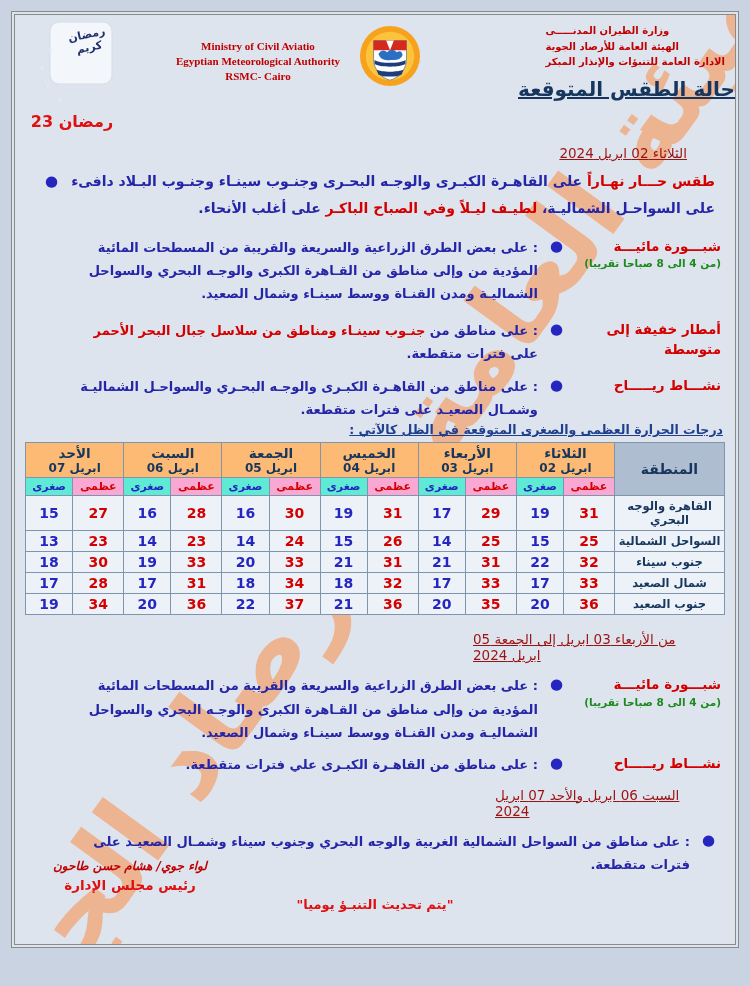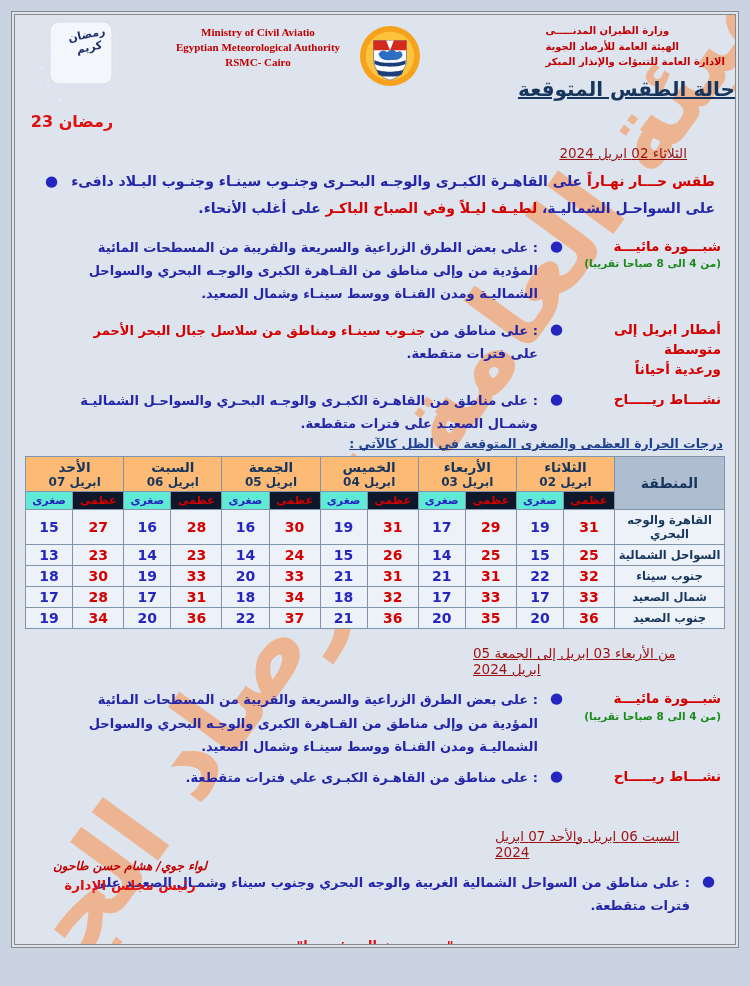--- a/index.html
+++ b/index.html
@@ -9,21 +9,21 @@
            background:#dde4ee; border:1px solid #8a8a8a;
            box-shadow:0 0 0 2px #dde4ee, 0 0 0 3px #8a8a8a; overflow:hidden; }
   .watermark { position:absolute; top:52%; left:50%;
            transform:translate(-50%,-50%) rotate(-54deg);
            font-size:108px; font-weight:bold; white-space:nowrap;
            color:#f2a97c; opacity:.8; z-index:0; letter-spacing:2px; }
   .content { position:relative; z-index:1; }
 
   
   .header { position:relative; height:126px; }
-  .eng { position:absolute; left:118px; top:10px; width:250px; text-align:center;
+  .eng { position:absolute; left:118px; top:24px; width:250px; text-align:center;
          color:#c00000; font-weight:bold; font-family:"Liberation Serif", serif;
          font-size:11px; line-height:1.35; }
   .arb { position:absolute; right:10px; top:8px; text-align:left; color:#c00000;
          font-weight:bold; font-size:10px; line-height:1.55; }
   .logo { position:absolute; left:344px; top:10px; }
   .title { position:absolute; top:62px; width:100%; text-align:right;
            color:#17365d; font-size:20px; font-weight:bold; text-decoration:underline; }
   .subtitle { position:absolute; top:92px; width:100%; text-align:center;
            color:#9c1212; font-size:17px; font-weight:bold; text-decoration:underline; }
   .crescent-wrap { position:absolute; left:16px; top:20px; z-index:3; width:100px; }
@@ -54,30 +54,30 @@
 
   
   .tbl-intro { text-align:right; padding-right:12px; margin-top:1px;
            color:#1f3f8f; font-size:12.5px; font-weight:bold; text-decoration:underline; }
   table { border-collapse:collapse; margin:5px auto 0; width:700px; direction:rtl; }
   th,td { border:1px solid #7f95ad; text-align:center; vertical-align:middle; }
   .region-h { background:#aebdd0; color:#17365d; font-size:14px; font-weight:bold; width:110px; }
   .day-h { background:#fdba74; color:#17365d; font-weight:bold; padding:2px 0; }
   .day-h .dname { font-size:13.5px; }
   .day-h .ddate { font-size:12px; direction:ltr; }
-  .max-h { background:#0f172a; color:#d40000; font-size:11px; padding:2px 0; }
+  .max-h { background:#f9a8d4; color:#d40000; font-size:11px; padding:2px 0; }
   .min-h { background:#5eead4; color:#2525c0; font-size:11px; padding:2px 0; }
   td.region { background:#edf2f8; color:#17365d; font-size:11.5px; font-weight:bold; padding:3px 2px; }
   td.max { background:#edf2f8; color:#d40000; font-size:14px; font-weight:bold; padding:1px 0; }
   td.min { background:#edf2f8; color:#2525c0; font-size:14px; font-weight:bold; padding:1px 0; }
 
   .quote { text-align:center; margin-top:20px; color:#e01010; font-size:13px; font-weight:bold; }
   .signature { position:absolute; left:26px; top:844px; width:178px; text-align:center; z-index:1; }
   .signature .s1 { color:#c00000; font-size:12px; font-weight:bold; font-style:italic; }
-  .signature .s2 { color:#e01010; font-size:13.5px; font-weight:bold; margin-top:4px; } .mt16 { margin-top:16px; } .mt22 { margin-top:38px; }
+  .signature .s2 { color:#e01010; font-size:13.5px; font-weight:bold; margin-top:4px; } .mt16 { margin-top:16px; } .mt22 { margin-top:11px; }
 </style>
 </head>
 <body>
 
 <div class="frame">
   <div class="watermark">الهيئة العامة للأرصاد الجوية</div>
 
   <div class="content">
 
     <div class="header">
@@ -118,22 +118,21 @@
     <div class="lbullet">
       <div class="lbl">
         <div>شبـــورة مائيـــة</div>
         <div class="sub">(من 4 الى 8 صباحا تقريبا)</div>
       </div>
       <span class="dot">●</span>
       <div class="desc">: على بعض الطرق الزراعية والسريعة والقريبة من المسطحات المائية المؤدية من وإلى مناطق من القـاهرة الكبرى والوجـه البحري والسواحل الشماليـة ومدن القنـاة ووسط سينـاء وشمال الصعيد.</div>
     </div>
     <div class="lbullet">
       <div class="lbl">
-        <div>أمطار ابريل إلى متوسطة</div>
-        <div>ورعدية أحياناً</div>
+        <div>أمطار خفيفة إلى متوسطة</div>
       </div>
       <span class="dot">●</span>
       <div class="desc">
         <span class="blue">: على مناطق من </span><span class="red">جنـوب سينـاء ومناطق من سلاسل جبال البحر الأحمر </span><span class="blue">على فترات متقطعة.</span>
       </div>
     </div>
     <div class="lbullet" style="margin-top:9px">
       <div class="lbl">
         <div>نشـــاط ريـــــاح</div>
       </div>

